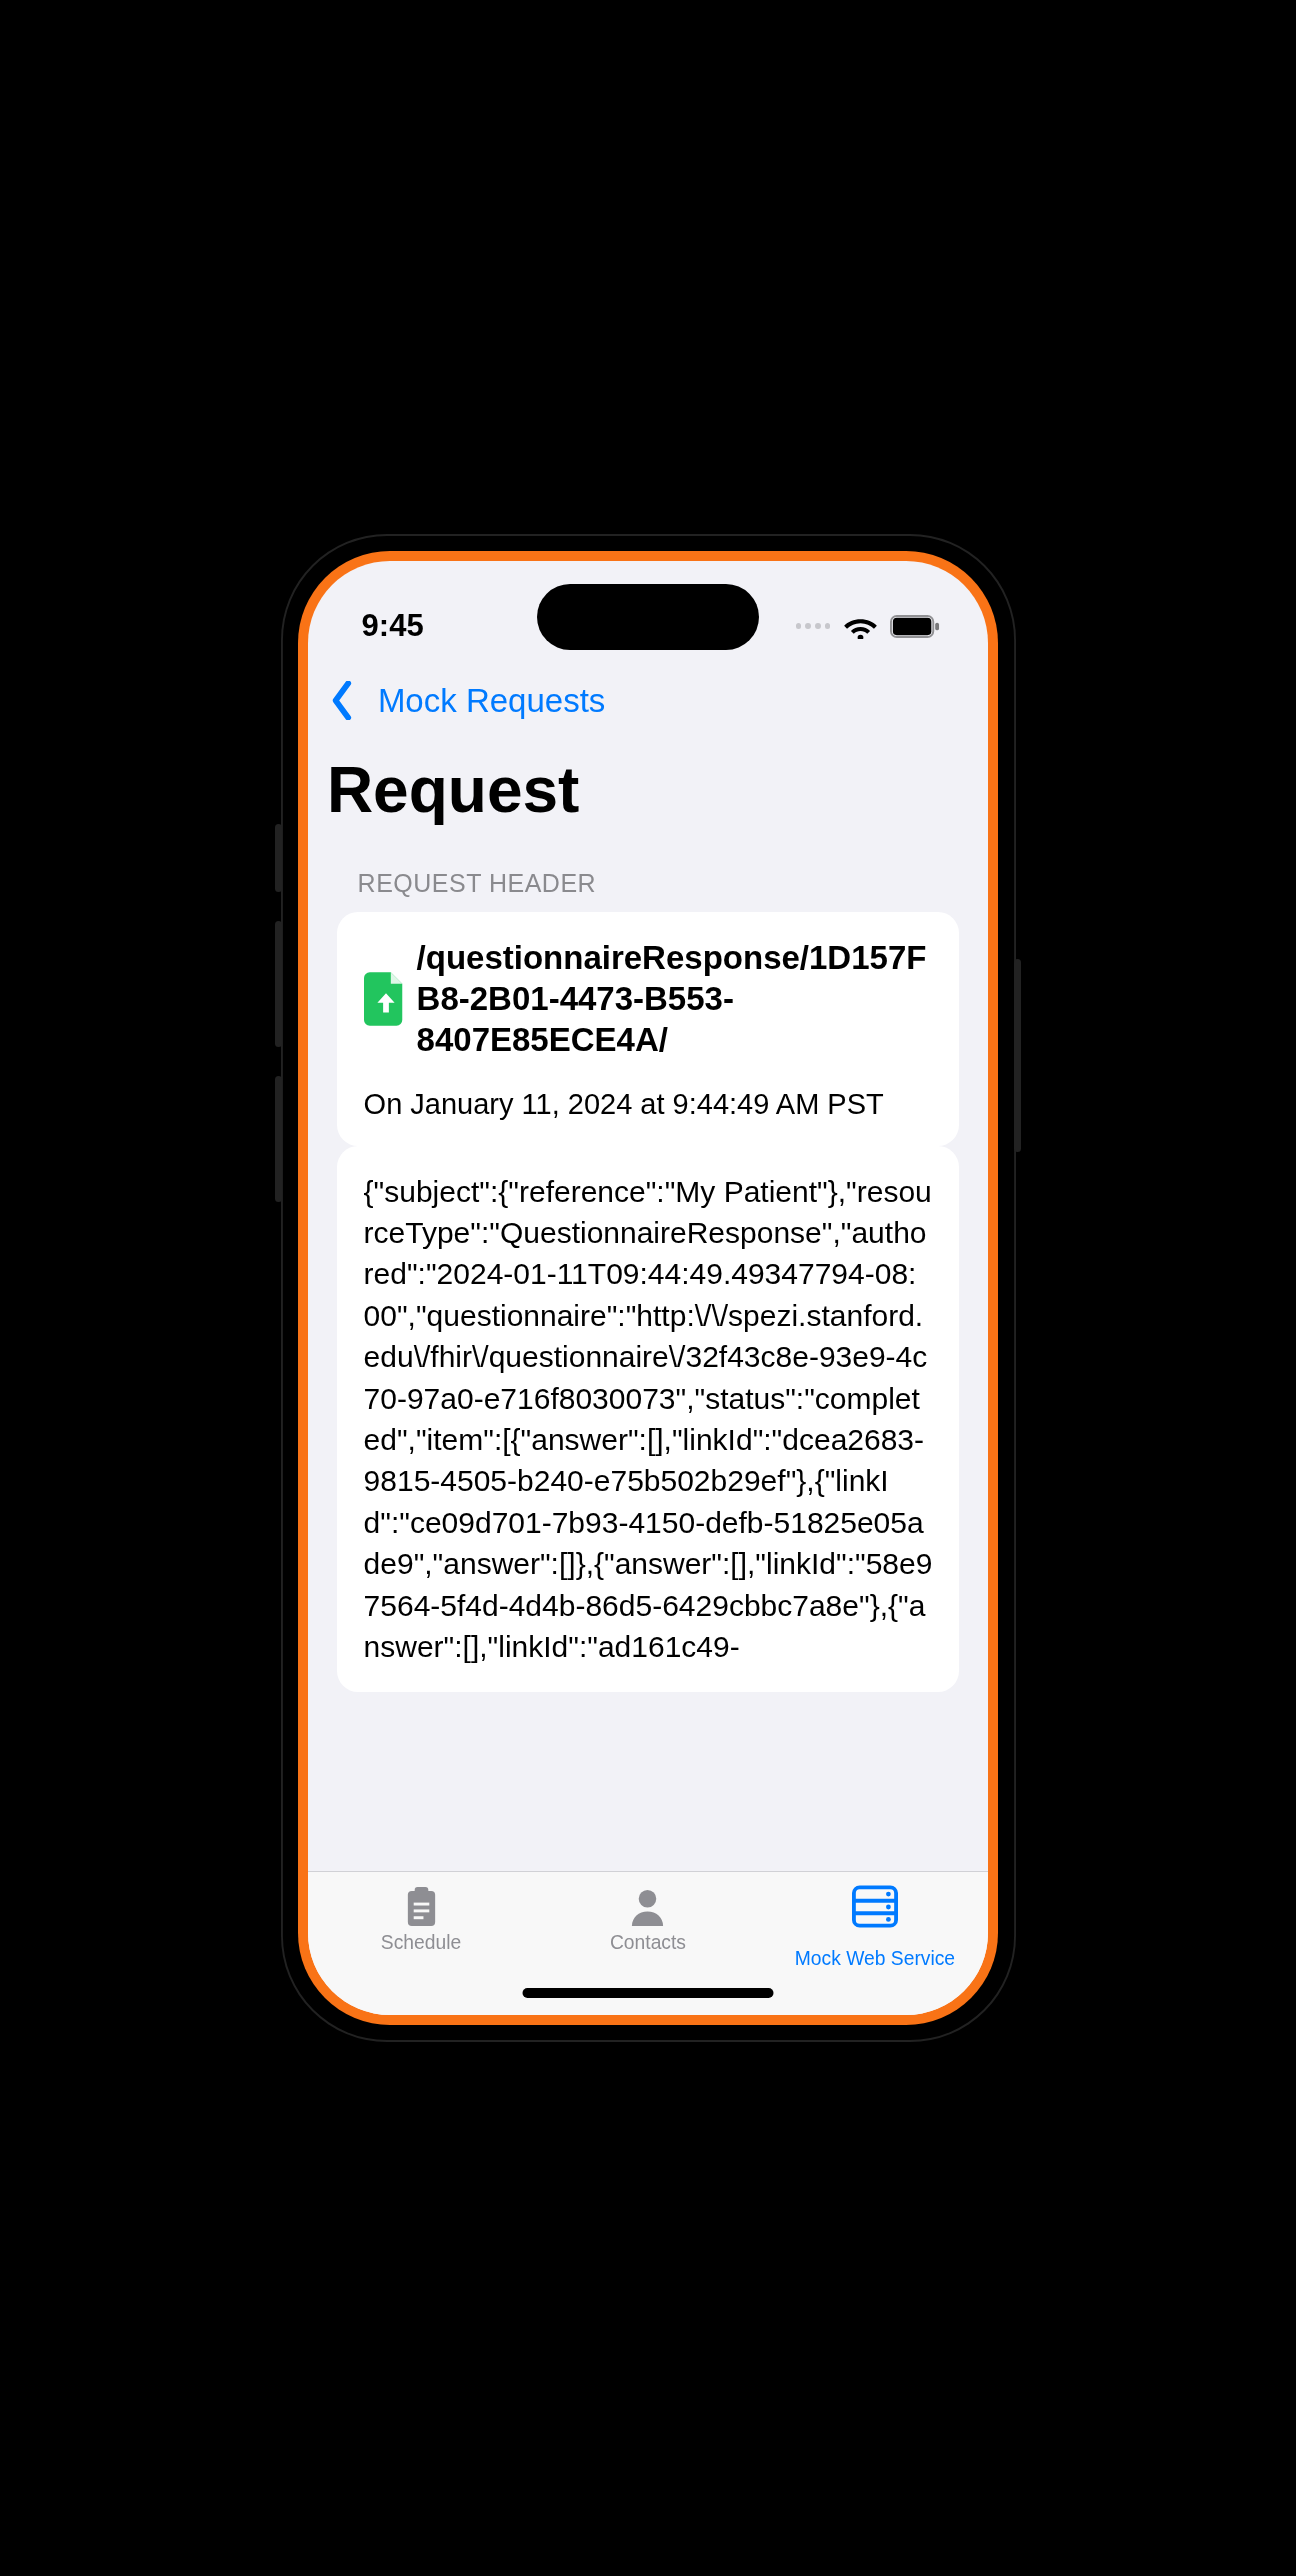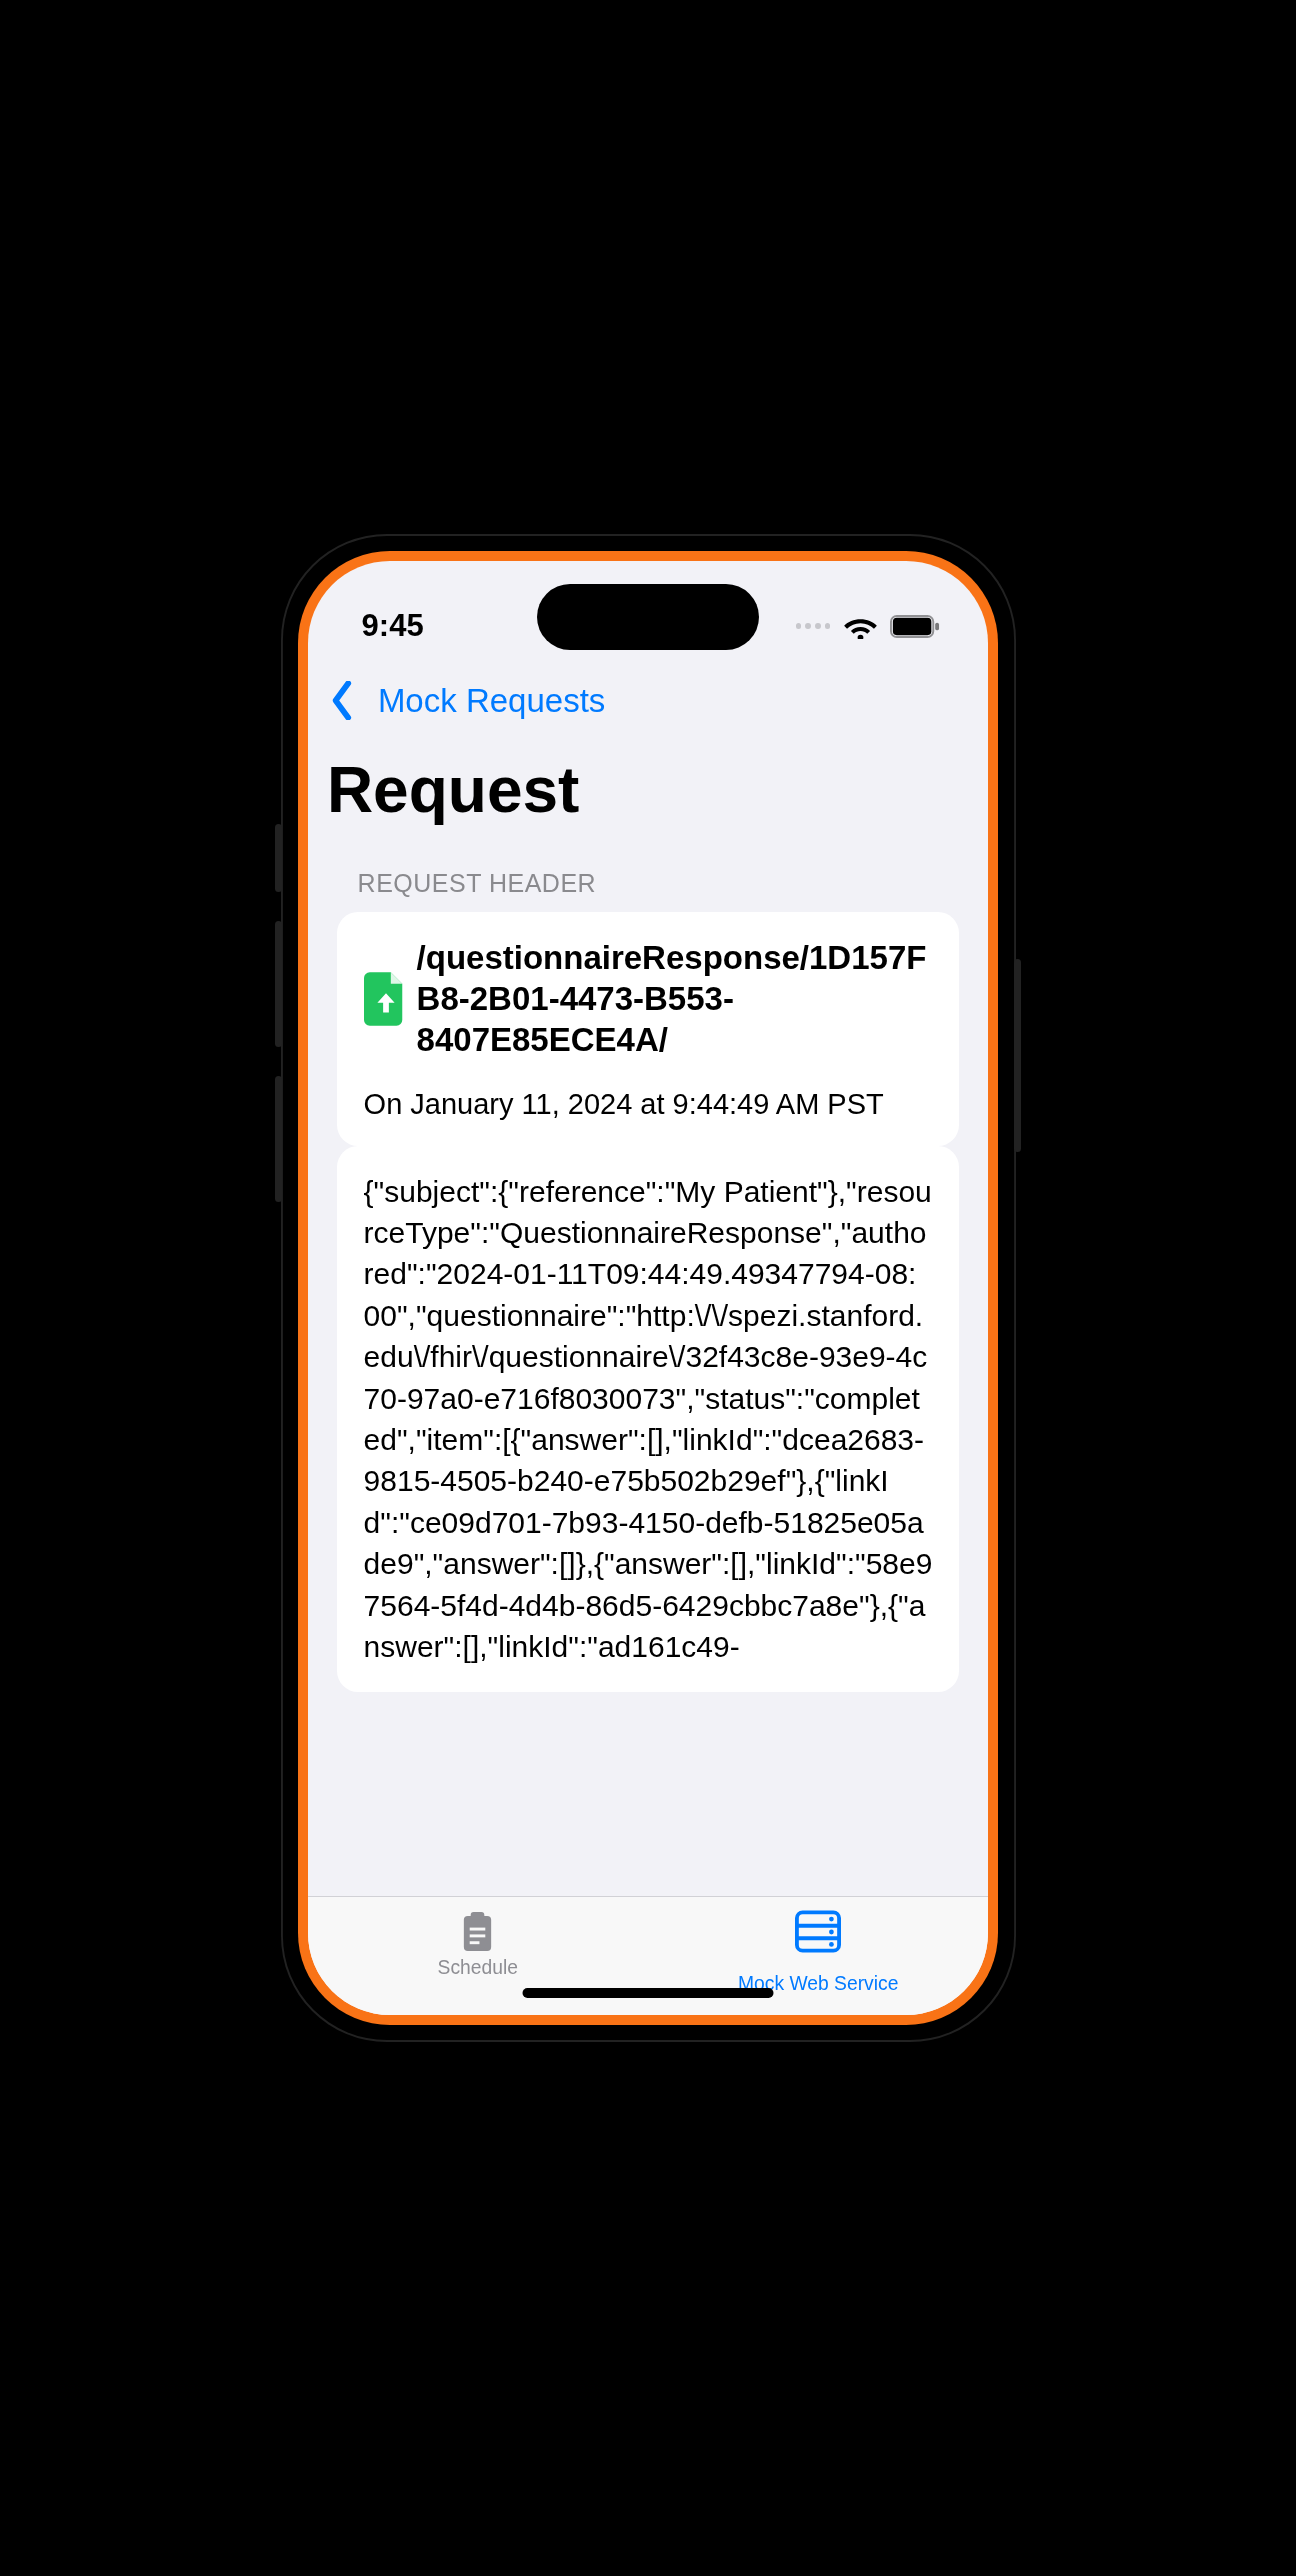--- a/index.html
+++ b/index.html
@@ -123,21 +123,21 @@
   .body-text {
     font-size: 30px;
     color: #000;
     line-height: 1.38;
     word-break: break-all;
     white-space: pre-wrap;
   }
   .body-card { max-height: 658px; overflow: hidden; }
 
   .tab-bar {
-    height: 119px;
+    height: 144px;
     background: #f8f8f8;
     border-top: 1px solid #d1d1d6;
     display: flex;
     justify-content: space-around;
     align-items: flex-start;
     padding-top: 13.5px;
   }
   .tab {
     display: flex;
     flex-direction: column;
@@ -237,20 +237,29 @@
             <svg width="39" height="43" viewBox="0 0 40 44">
                 <rect x="6" y="6" width="28" height="36" rx="4" fill="#8e8e93"></rect>
                 <rect x="13" y="2" width="14" height="8" rx="3" fill="#8e8e93"></rect>
                 <rect x="12" y="18" width="16" height="3" fill="#f8f8f8"></rect>
                 <rect x="12" y="25" width="16" height="3" fill="#f8f8f8"></rect>
                 <rect x="12" y="32" width="10" height="3" fill="#f8f8f8"></rect>
               </svg>
           </div>
           <span>Schedule</span>
         </div>
+        <div class="tab">
+          <div class="tab-icon">
+            <svg width="39" height="43" viewBox="0 0 40 44">
+                <circle cx="20" cy="14" r="9" fill="#8e8e93"></circle>
+                <path d="M4 42c0-9 7-15 16-15s16 6 16 15z" fill="#8e8e93"></path>
+              </svg>
+          </div>
+          <span>Contacts</span>
+        </div>
         <div class="tab active">
           <div class="tab-icon">
             <svg width="46" height="43" viewBox="0 0 48 44">
                 <rect x="2" y="2" width="44" height="40" rx="6" fill="none" stroke="#007aff" stroke-width="4"></rect>
                 <line x1="2" y1="16" x2="46" y2="16" stroke="#007aff" stroke-width="4"></line>
                 <line x1="2" y1="29" x2="46" y2="29" stroke="#007aff" stroke-width="4"></line>
                 <circle cx="38" cy="9" r="2.5" fill="#007aff"></circle>
                 <circle cx="38" cy="22.5" r="2.5" fill="#007aff"></circle>
                 <circle cx="38" cy="35.5" r="2.5" fill="#007aff"></circle>
               </svg>

